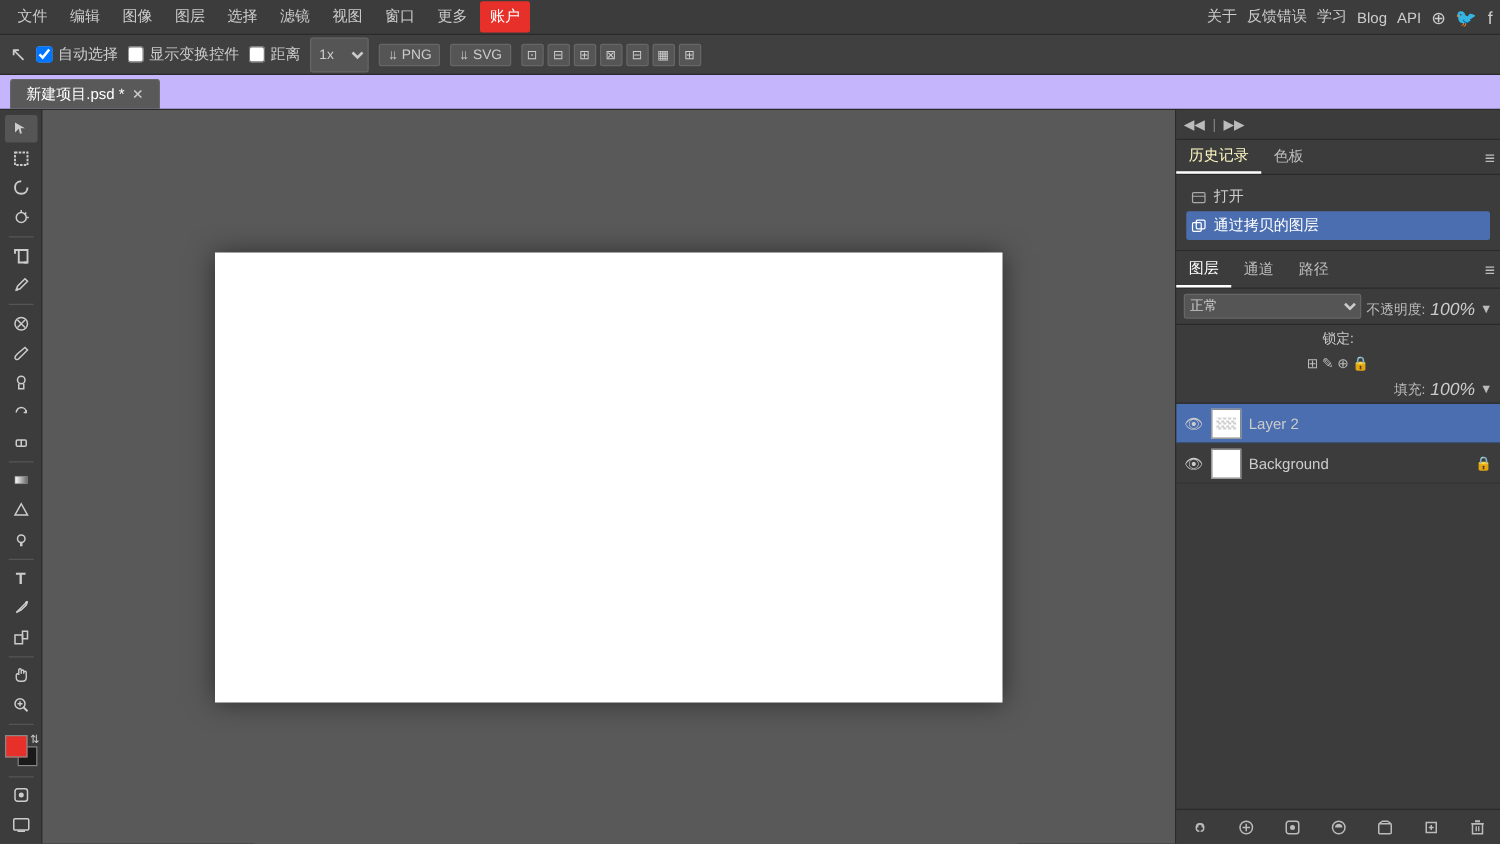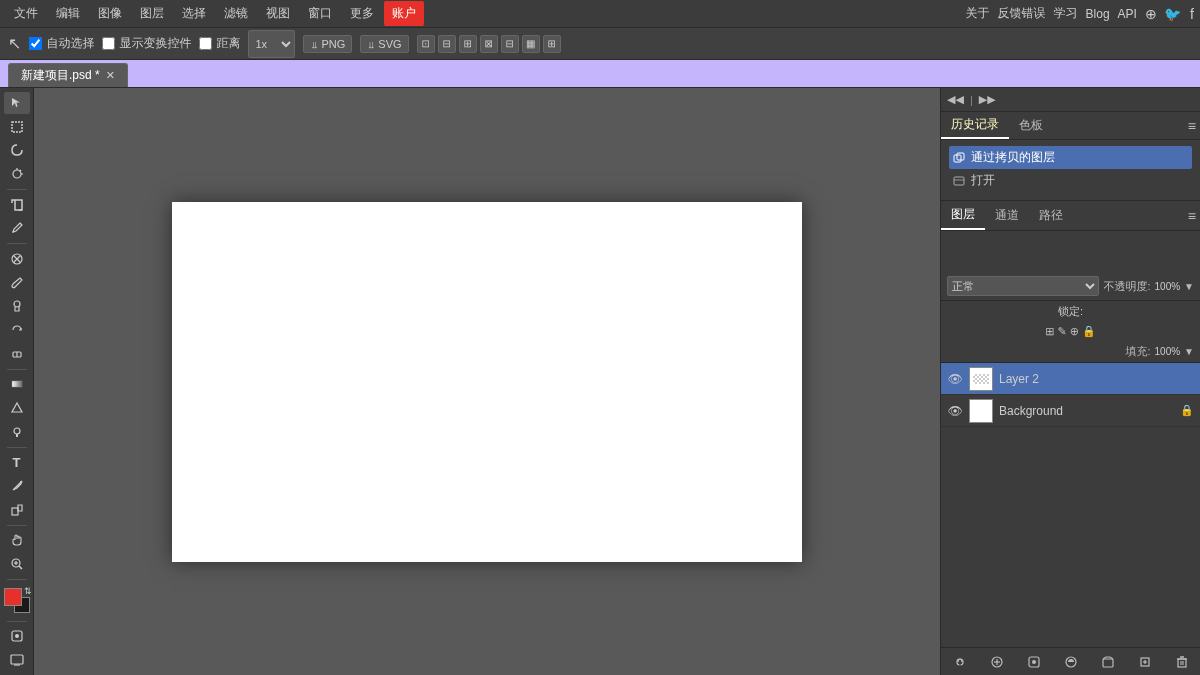--- a/index.html
+++ b/index.html
@@ -63,25 +63,25 @@
     .history-item { padding: 3px 4px; font-size: 12px; color: #ccc; cursor: pointer; border-radius: 2px; display: flex; align-items: center; gap: 6px; }
     .history-item.active { background: #4a6eaf; color: #fff; }
 
     
     .layers-panel { flex: 1; display: flex; flex-direction: column; }
     .layers-tabs { display: flex; align-items: center; background: #3c3c3c; border-bottom: 1px solid #2a2a2a; }
     .layers-tab { padding: 5px 10px; font-size: 12px; cursor: pointer; color: #bbb; }
     .layers-tab.active { color: #fff; border-bottom: 2px solid #fff; }
     .layers-menu-btn { margin-left: auto; margin-right: 4px; cursor: pointer; color: #bbb; font-size: 14px; }
 
-    .blend-row { display: flex; align-items: center; gap: 4px; padding: 4px 6px; border-bottom: 1px solid #2a2a2a; margin-top: 41px; }
+    .blend-row { display: flex; align-items: flex-end; gap: 4px; padding: 4px 6px; border-bottom: 1px solid #2a2a2a; }
     .blend-select { background: #555; color: #ccc; border: 1px solid #666; border-radius: 2px; font-size: 11px; height: 20px; flex: 1; }
     .opacity-row { display: flex; align-items: center; gap: 4px; }
     .opacity-label { font-size: 11px; color: #bbb; }
-    .opacity-value { font-size: 10px; color: #ccc; }
+    .opacity-value { font-size: 14px; color: #ccc; font-style: italic; }
     .opacity-arrow { font-size: 10px; color: #bbb; }
 
     .lock-row { display: flex; align-items: center; gap: 6px; padding: 3px 6px; border-bottom: 1px solid #2a2a2a; font-size: 11px; flex-direction: column; }
     .lock-icons { display: flex; gap: 3px; }
     .lock-icon { font-size: 11px; cursor: pointer; color: #bbb; }
     .fill-row { display: flex; align-items: center; gap: 4px; }
 
     .layers-list { flex: 1; overflow-y: auto; }
     .layer-item { height: 32px; display: flex; align-items: center; gap: 6px; padding: 0 6px; cursor: pointer; border-bottom: 1px solid #333; }
     .layer-item.active { background: #4a6eaf; }
@@ -330,33 +330,33 @@
       </div>
     </div>
 
     <div class="history-panel">
       <div class="panel-tab-bar">
         <span class="panel-tab active">历史记录</span>
         <span class="panel-tab">色板</span>
         <span class="panel-menu-btn">≡</span>
       </div>
       <div class="panel-body">
+        <div class="history-item">
+          <svg width="12" height="12" viewBox="0 0 12 12">
+              <rect x="1" y="2" width="10" height="8" rx="1" fill="none" stroke="#aaa" stroke-width="1"></rect>
+              <path d="M1 5 L11 5" stroke="#aaa" stroke-width="0.8"></path>
+            </svg>
+          <span>打开</span>
+        </div>
         <div class="history-item active">
           <svg width="12" height="12" viewBox="0 0 12 12">
               <rect x="1" y="3" width="7" height="7" rx="1" fill="none" stroke="#fff" stroke-width="1"></rect>
               <rect x="4" y="1" width="7" height="7" rx="1" fill="none" stroke="#fff" stroke-width="1"></rect>
             </svg>
           <span>通过拷贝的图层</span>
-        </div>
-        <div class="history-item">
-          <svg width="12" height="12" viewBox="0 0 12 12">
-              <rect x="1" y="2" width="10" height="8" rx="1" fill="none" stroke="#aaa" stroke-width="1"></rect>
-              <path d="M1 5 L11 5" stroke="#aaa" stroke-width="0.8"></path>
-            </svg>
-          <span>打开</span>
         </div>
       </div>
     </div>
 
     <div class="layers-panel">
       <div class="layers-tabs">
         <span class="layers-tab active">图层</span>
         <span class="layers-tab">通道</span>
         <span class="layers-tab">路径</span>
         <span class="layers-menu-btn">≡</span>

